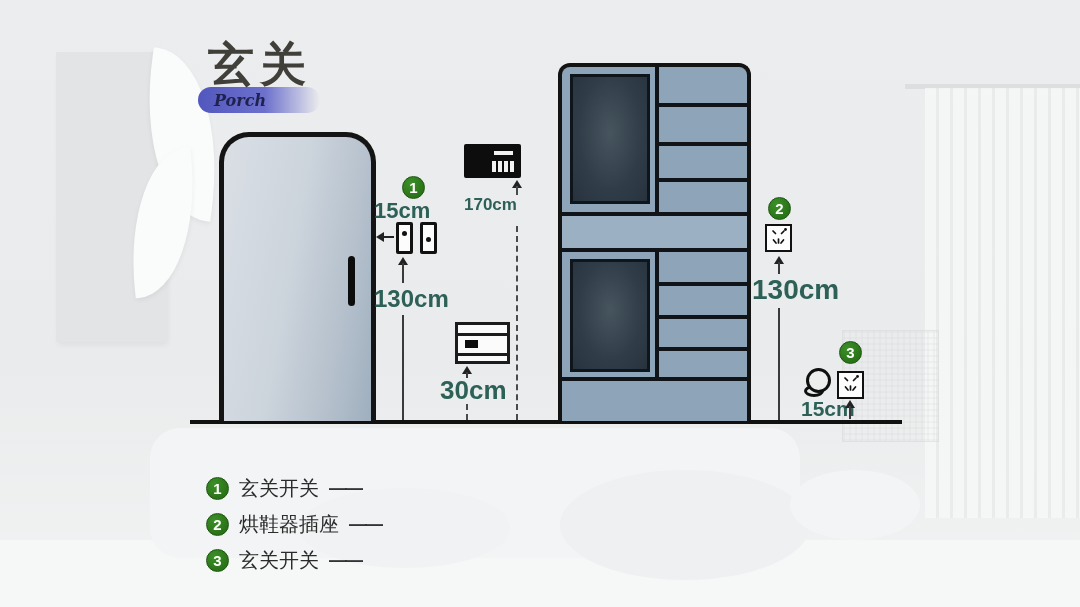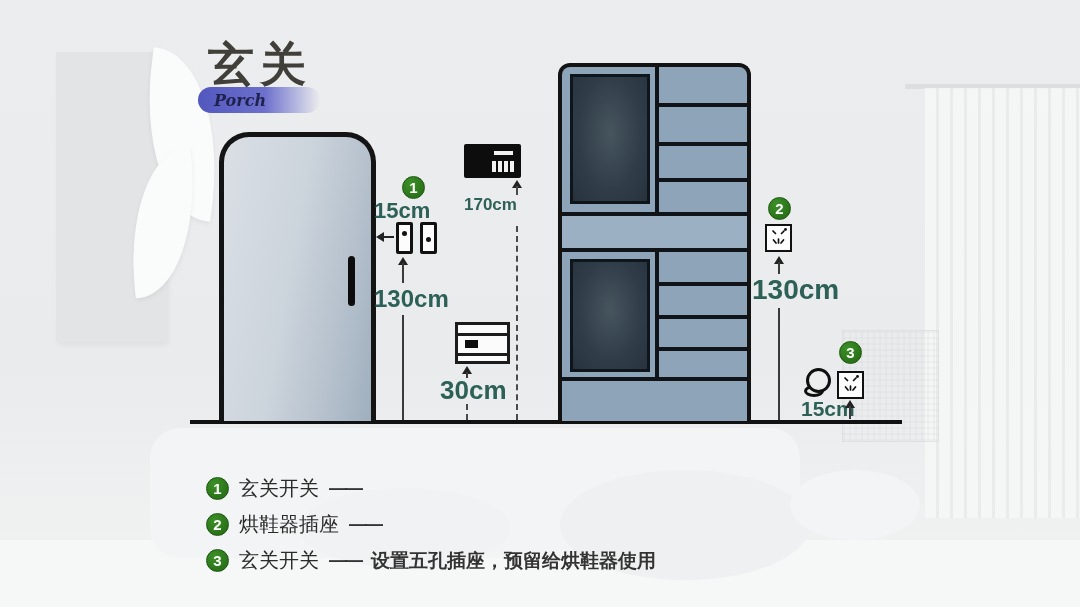--- a/index.html
+++ b/index.html
@@ -215,17 +215,16 @@
     </div>
     <span class="lab">烘鞋器插座</span>
     <span class="dash">——</span>
   </div>
   <div class="abs legend-row" style="left:206px;top:547px;">
     <div class="marker">
       <span>3</span>
     </div>
     <span class="lab">玄关开关</span>
     <span class="dash">——</span>
-    <span class="desc">设置五孔插座，预留给烘鞋器使用</span>
   </div>
 
 
 </div>
 
 </body></html>

